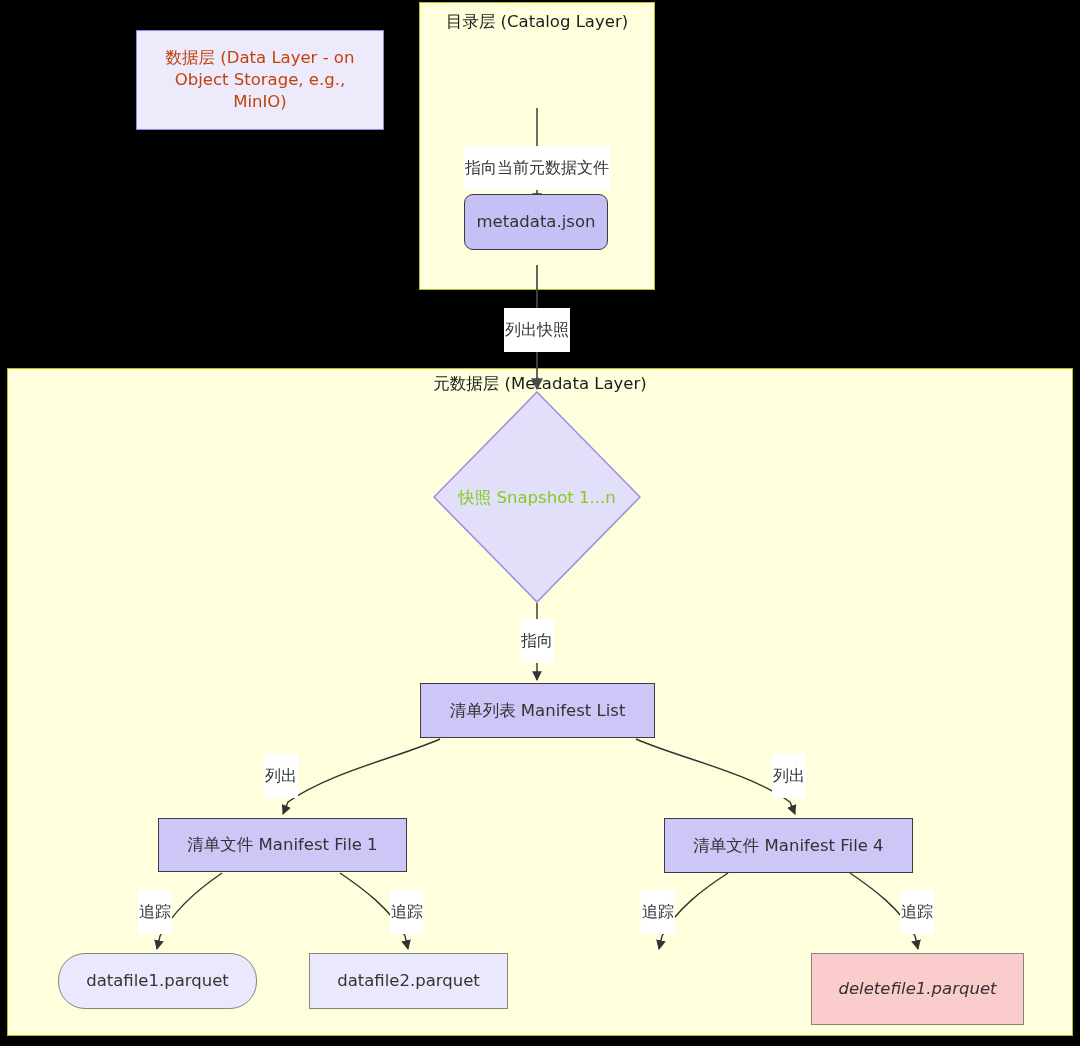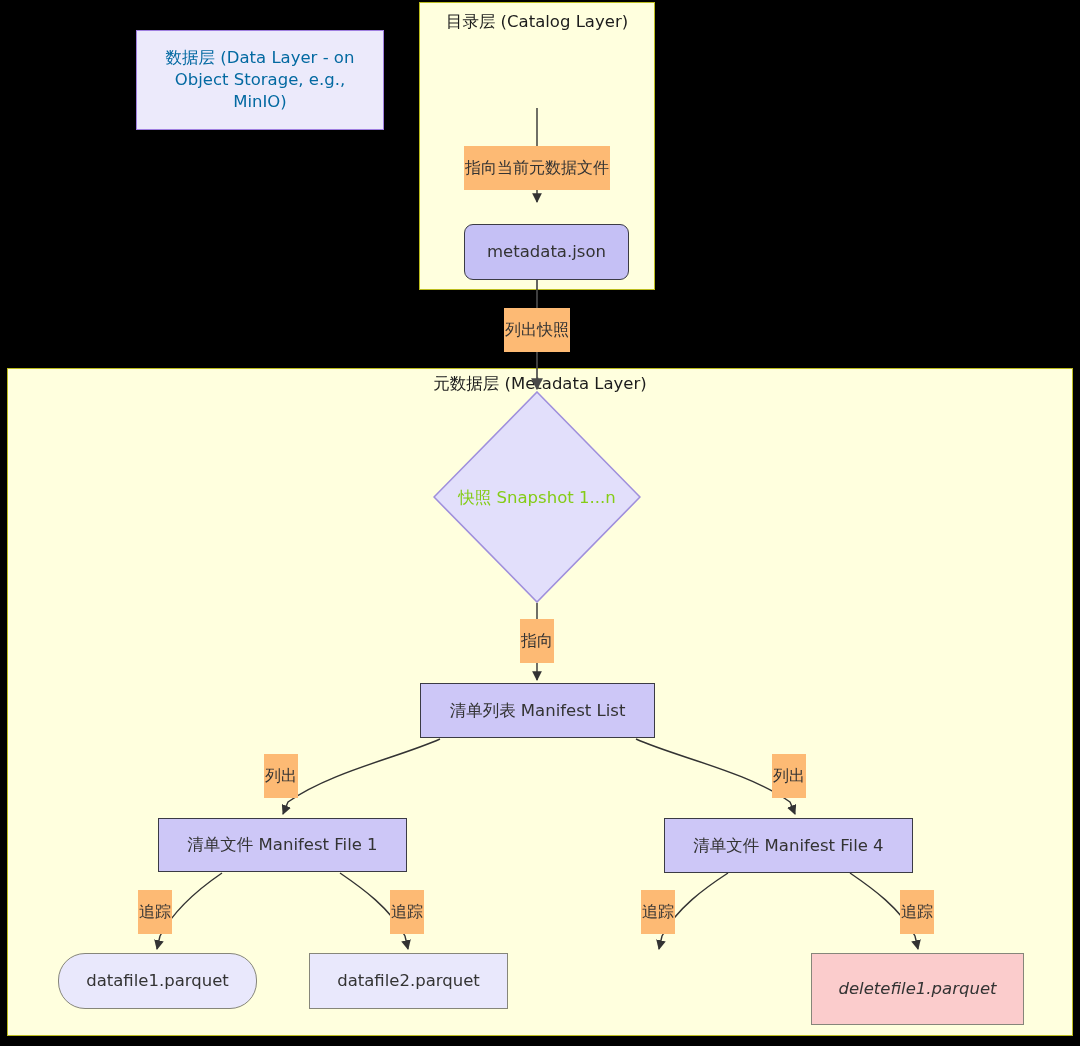--- a/index.html
+++ b/index.html
@@ -68,21 +68,21 @@
   }
   .node-delete {
     background: #fbcccc;
     border: 1.5px solid #86867a;
   }
   .node-note {
     background: #eceafb;
     border: 1.8px solid #9f7fe0;
     padding: 6px 10px;
     font-size: 16.5px;
-    color: #0369a1;
+    color: #c2410c;
   }
   .diamond-wrap {
     position: absolute;
   }
   .diamond-wrap svg {
     position: absolute;
     left: 0;
     top: 0;
   }
   .diamond-label {
@@ -90,21 +90,21 @@
     left: 0;
     right: 0;
     text-align: center;
     font-size: 16.5px;
     color: #84cc16;
     white-space: nowrap;
   }
   .edge-label {
     position: absolute;
     transform: translate(-50%, -50%);
-    background: #fdba74;
+    background: #ffffff;
     color: #333333;
     font-size: 16px;
     line-height: 1.25;
     padding: 12px 1px;
     white-space: nowrap;
   }
 </style>
 </head>
 <body>
 
@@ -141,21 +141,21 @@
     <path d="M 340,873 C 362,888 390,908 405,936 L 408,949" stroke="#333333" stroke-width="1.4" fill="none" marker-end="url(#arrow)"></path>
 
     <path d="M 728,873 C 705,888 677,908 662,936 L 659,949" stroke="#333333" stroke-width="1.4" fill="none" marker-end="url(#arrow)"></path>
 
     <path d="M 850,873 C 872,888 900,908 915,936 L 918,949" stroke="#333333" stroke-width="1.4" fill="none" marker-end="url(#arrow)"></path>
   </svg>
 
   <div class="node node-note" style="left:136px; top:30px; width:248px; height:100px;">数据层 (Data Layer - on Object Storage, e.g., MinIO)</div>
 
 
-  <div class="node node-round" style="left:464px; top:224px; width:165px; height:56px;">metadata.json</div>
+  <div class="node node-round" style="left:464px; top:194px; width:144px; height:56px;">metadata.json</div>
 
   <div class="diamond-wrap" style="left:433px; top:391px; width:208px; height:212px;">
     <svg width="208" height="212" viewBox="0 0 208 212">
       <polygon points="104,1 207,106 104,211 1,106" fill="#e2dffb" stroke="#9f8fdc" stroke-width="1.6"></polygon>
     </svg>
     <div class="diamond-label" style="top:96px;">快照 Snapshot 1...n</div>
   </div>
 
   <div class="node node-rect" style="left:420px; top:683px; width:235px; height:55px;">清单列表 Manifest List</div>
 

